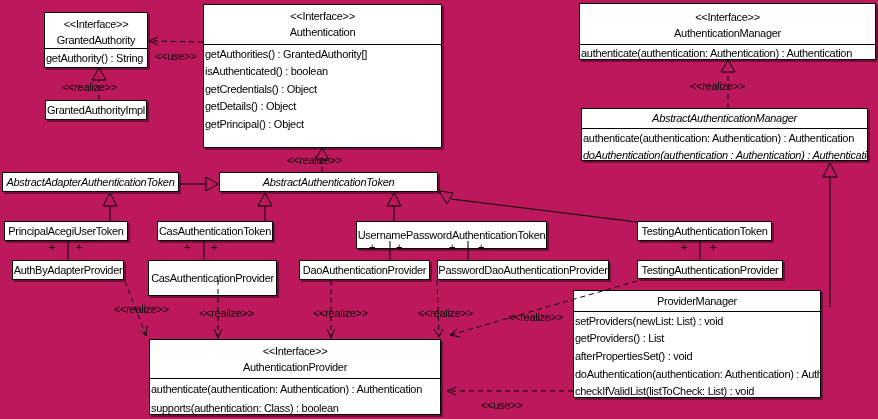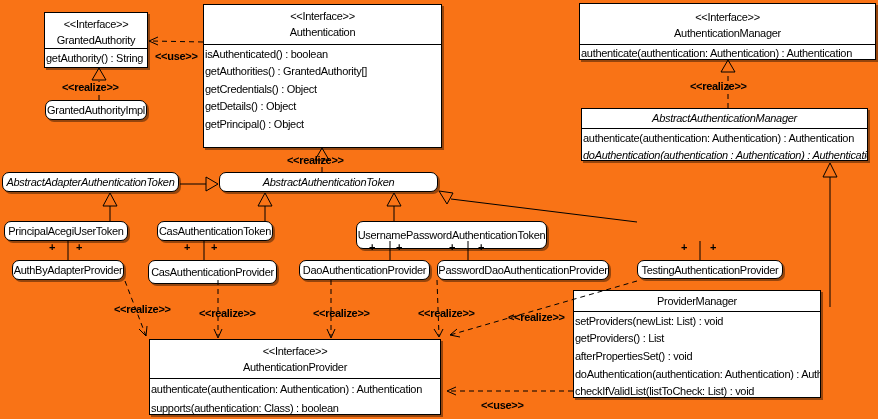--- a/index.html
+++ b/index.html
@@ -1,28 +1,28 @@
 <!DOCTYPE html>
 <html><head>
 <meta charset="utf-8">
 <style>
   html,body{margin:0;padding:0;}
   body{width:878px;height:419px;background:#efefef;font-family:"Liberation Sans",sans-serif;font-size:11px;color:#000;letter-spacing:-0.3px;}
-  #canvas{position:relative;width:878px;height:419px;overflow:hidden;background:#f97316;}
+  #canvas{position:relative;width:878px;height:419px;overflow:hidden;background:#be185d;}
   .box{position:absolute;background:#fff;border:1px solid #000;box-sizing:border-box;box-shadow:2px 2px 0 rgba(0,0,0,.4);}
   .hd{text-align:center;white-space:nowrap;overflow:hidden;}
   .hd .st{padding-top:3px;line-height:16px;}
   .hd .nm{line-height:16px;}
   .hd1 .nm{line-height:19px;padding-top:0;}
   .body{border-top:1px solid #000;}
   .m{display:flex;align-items:center;padding:0 1px;white-space:nowrap;overflow:hidden;}
   .mh16{height:16px}.mh17{height:17px}.mh175{height:17.5px}.mh176{height:17.6px}.mh18{height:18px}.mh19{height:19px}
-  .nbox{display:flex;align-items:center;justify-content:center;white-space:nowrap;overflow:hidden;border-radius:7px;}
+  .nbox{display:flex;align-items:center;justify-content:center;white-space:nowrap;overflow:hidden;}
   .it{font-style:italic;}
-  .lbl{position:absolute;white-space:nowrap;font-weight:bold;}
+  .lbl{position:absolute;white-space:nowrap;}
   svg.wires{position:absolute;left:0;top:0;pointer-events:none;}
   svg.wires path,svg.wires polygon{stroke:#000;stroke-width:1;}
 </style>
 </head>
 <body>
 
 <div id="canvas">
 
   <div class="box" style="left:44px;top:12px;width:104px;height:56px">
     <div class="hd">
@@ -34,22 +34,22 @@
     </div>
   </div>
 
   <div class="box" style="left:203px;top:4px;width:239px;height:144px">
     <div class="hd">
       <div class="st">&lt;&lt;Interface&gt;&gt;</div>
       <div class="nm">Authentication</div>
       <div style="height:4px"></div>
     </div>
     <div class="body">
+      <div class="m mh175">getAuthorities() : GrantedAuthority[]</div>
       <div class="m mh175">isAuthenticated() : boolean</div>
-      <div class="m mh175">getAuthorities() : GrantedAuthority[]</div>
       <div class="m mh175">getCredentials() : Object</div>
       <div class="m mh175">getDetails() : Object</div>
       <div class="m mh175">getPrincipal() : Object</div>
     </div>
   </div>
 
   <div class="box" style="left:579px;top:3px;width:297px;height:57px">
     <div class="hd">
       <div class="st" style="padding-top:5px">&lt;&lt;Interface&gt;&gt;</div>
       <div class="nm">AuthenticationManager</div>
@@ -84,25 +84,28 @@
 
   <div class="box nbox" style="left:157px;top:221px;width:116px;height:20px">
     <span>CasAuthenticationToken</span>
   </div>
   <div class="box nbox" style="left:4px;top:221px;width:124px;height:20px">
     <span>PrincipalAcegiUserToken</span>
   </div>
   <div class="box nbox" style="left:356px;top:221px;width:191px;height:28px">
     <span>UsernamePasswordAuthenticationToken</span>
   </div>
+  <div class="box nbox" style="left:637px;top:221px;width:135px;height:20px">
+    <span>TestingAuthenticationToken</span>
+  </div>
 
   <div class="box nbox" style="left:12px;top:260px;width:112px;height:20px">
     <span>AuthByAdapterProvider</span>
   </div>
-  <div class="box nbox" style="left:148px;top:260px;width:129px;height:24px">
+  <div class="box nbox" style="left:148px;top:260px;width:129px;height:36px">
     <span>CasAuthenticationProvider</span>
   </div>
   <div class="box nbox" style="left:299px;top:260px;width:131px;height:20px">
     <span>DaoAuthenticationProvider</span>
   </div>
   <div class="box nbox" style="left:637px;top:260px;width:146px;height:19px">
     <span>TestingAuthenticationProvider</span>
   </div>
   <div class="box nbox" style="left:437px;top:260px;width:172px;height:20px">
     <span>PasswordDaoAuthenticationProvider</span>

